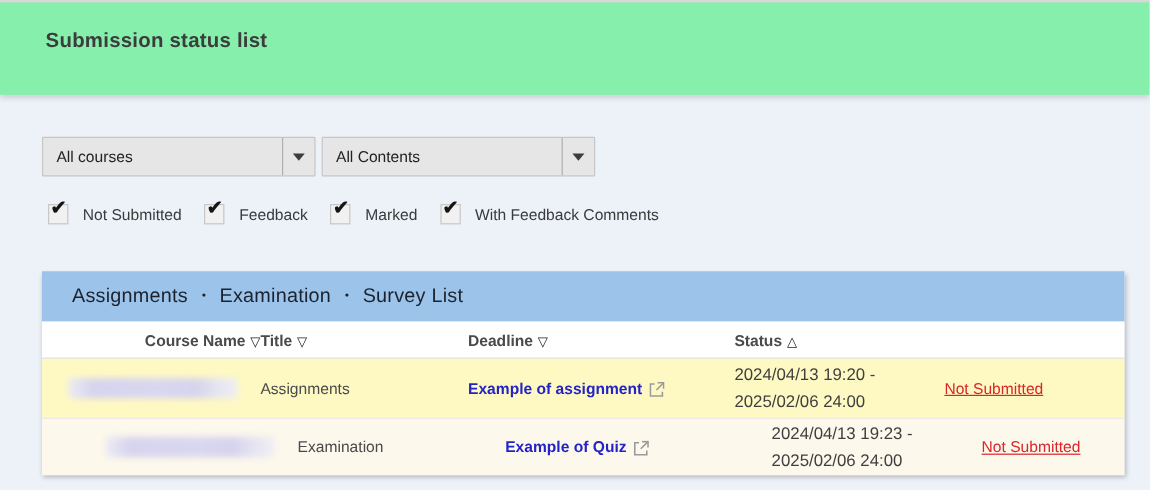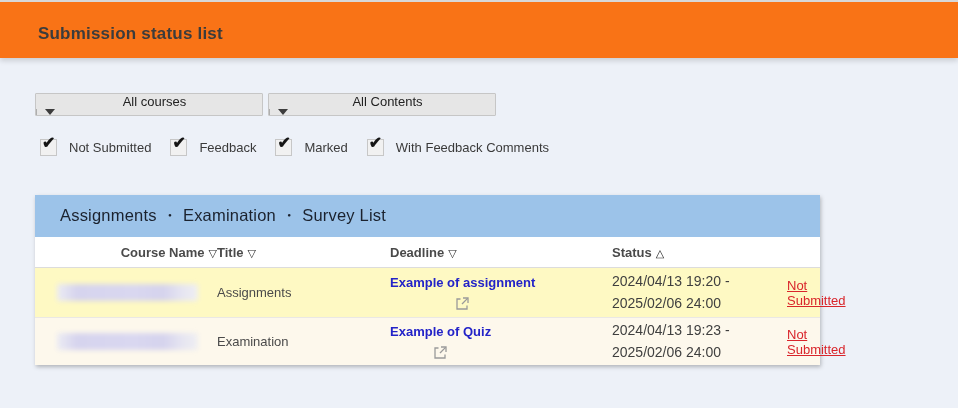--- a/index.html
+++ b/index.html
@@ -5,22 +5,22 @@
   * { margin:0; padding:0; box-sizing:border-box; }
   html,body { width:958px; height:408px; overflow:hidden; }
   body {
     font-family:"Liberation Sans", sans-serif;
     background:#edf1f8;
     position:relative;
   }
 
   
   .topbar {
-    height:58px;
-    background:#f97316;
+    height:79px;
+    background:#86efac;
     border-top:2px solid #d8d8d8;
     box-shadow:0 3px 5px rgba(0,0,0,0.14);
     position:relative;
     z-index:5;
   }
   .page-title {
     padding:22px 0 0 38px;
     font-size:17px;
     font-weight:bold;
     color:#3c3c3c;
@@ -28,29 +28,28 @@
   }
 
   
   .filters-row {
     margin:35px 0 0 35px;
     display:flex;
     gap:5px;
   }
   .dropdown {
     width:228px;
-    height:23px;
+    height:33px;
     background:#e6e6e6;
     border:1px solid #c6c6c6;
     border-radius:1px;
     display:flex;
     align-items:center;
     justify-content:space-between;
     cursor:default;
-    flex-direction:column;
   }
   .dropdown .dd-value {
     padding-left:11px;
     font-size:13px;
     color:#222222;
   }
   .dropdown .dd-arrow-box {
     width:27px;
     align-self:stretch;
     border-left:1px solid #aeaeae;
@@ -106,21 +105,21 @@
     padding:7px 15px 7px 8px;
     display:flex;
     align-items:center;
     gap:13px;
     margin-left:3px;
   }
 
   
   .table-card {
     margin:26px 0 0 35px;
-    width:785px;
+    width:902px;
     background:#ffffff;
     box-shadow:1px 2px 4px rgba(0,0,0,0.25);
   }
   .table-title-bar {
     height:42px;
     background:#9cc3e9;
     display:flex;
     align-items:center;
     padding-left:25px;
     font-size:16.5px;
@@ -148,40 +147,40 @@
     color:#222222;
   }
   .data-row {
     min-height:49px;
     background:#fef9c3;
   }
   .data-row + .data-row {
     border-top:1px solid #eae8e4;
     background:#fdf8ec;
     min-height:48px;
+    padding-left:31px;
   }
   .cell { font-size:13px; color:#4a4a4a; }
   .redacted-box {
     width:141px;
     height:17px;
     margin-left:22px;
     border-radius:2px;
     background:linear-gradient(90deg,#ececf3 0%,#d6d4ee 14%,#d9d7f0 55%,#d5d3ed 75%,#e5e4f1 88%,#efeff2 100%);
     filter:blur(2.5px);
   }
   .title-link {
     font-size:13px;
     font-weight:bold;
     color:#2323c8;
     text-decoration:none;
     cursor:pointer;
     display:inline-flex;
     align-items:center;
     gap:6px;
-    flex-direction:column;
   }
   .ext-icon { flex:none; margin-top:1px; }
   .deadline-cell {
     font-size:14px;
     color:#3f3f3f;
     line-height:1.55;
     padding-right:4px;
   }
   .status-link {
     font-size:13px;

